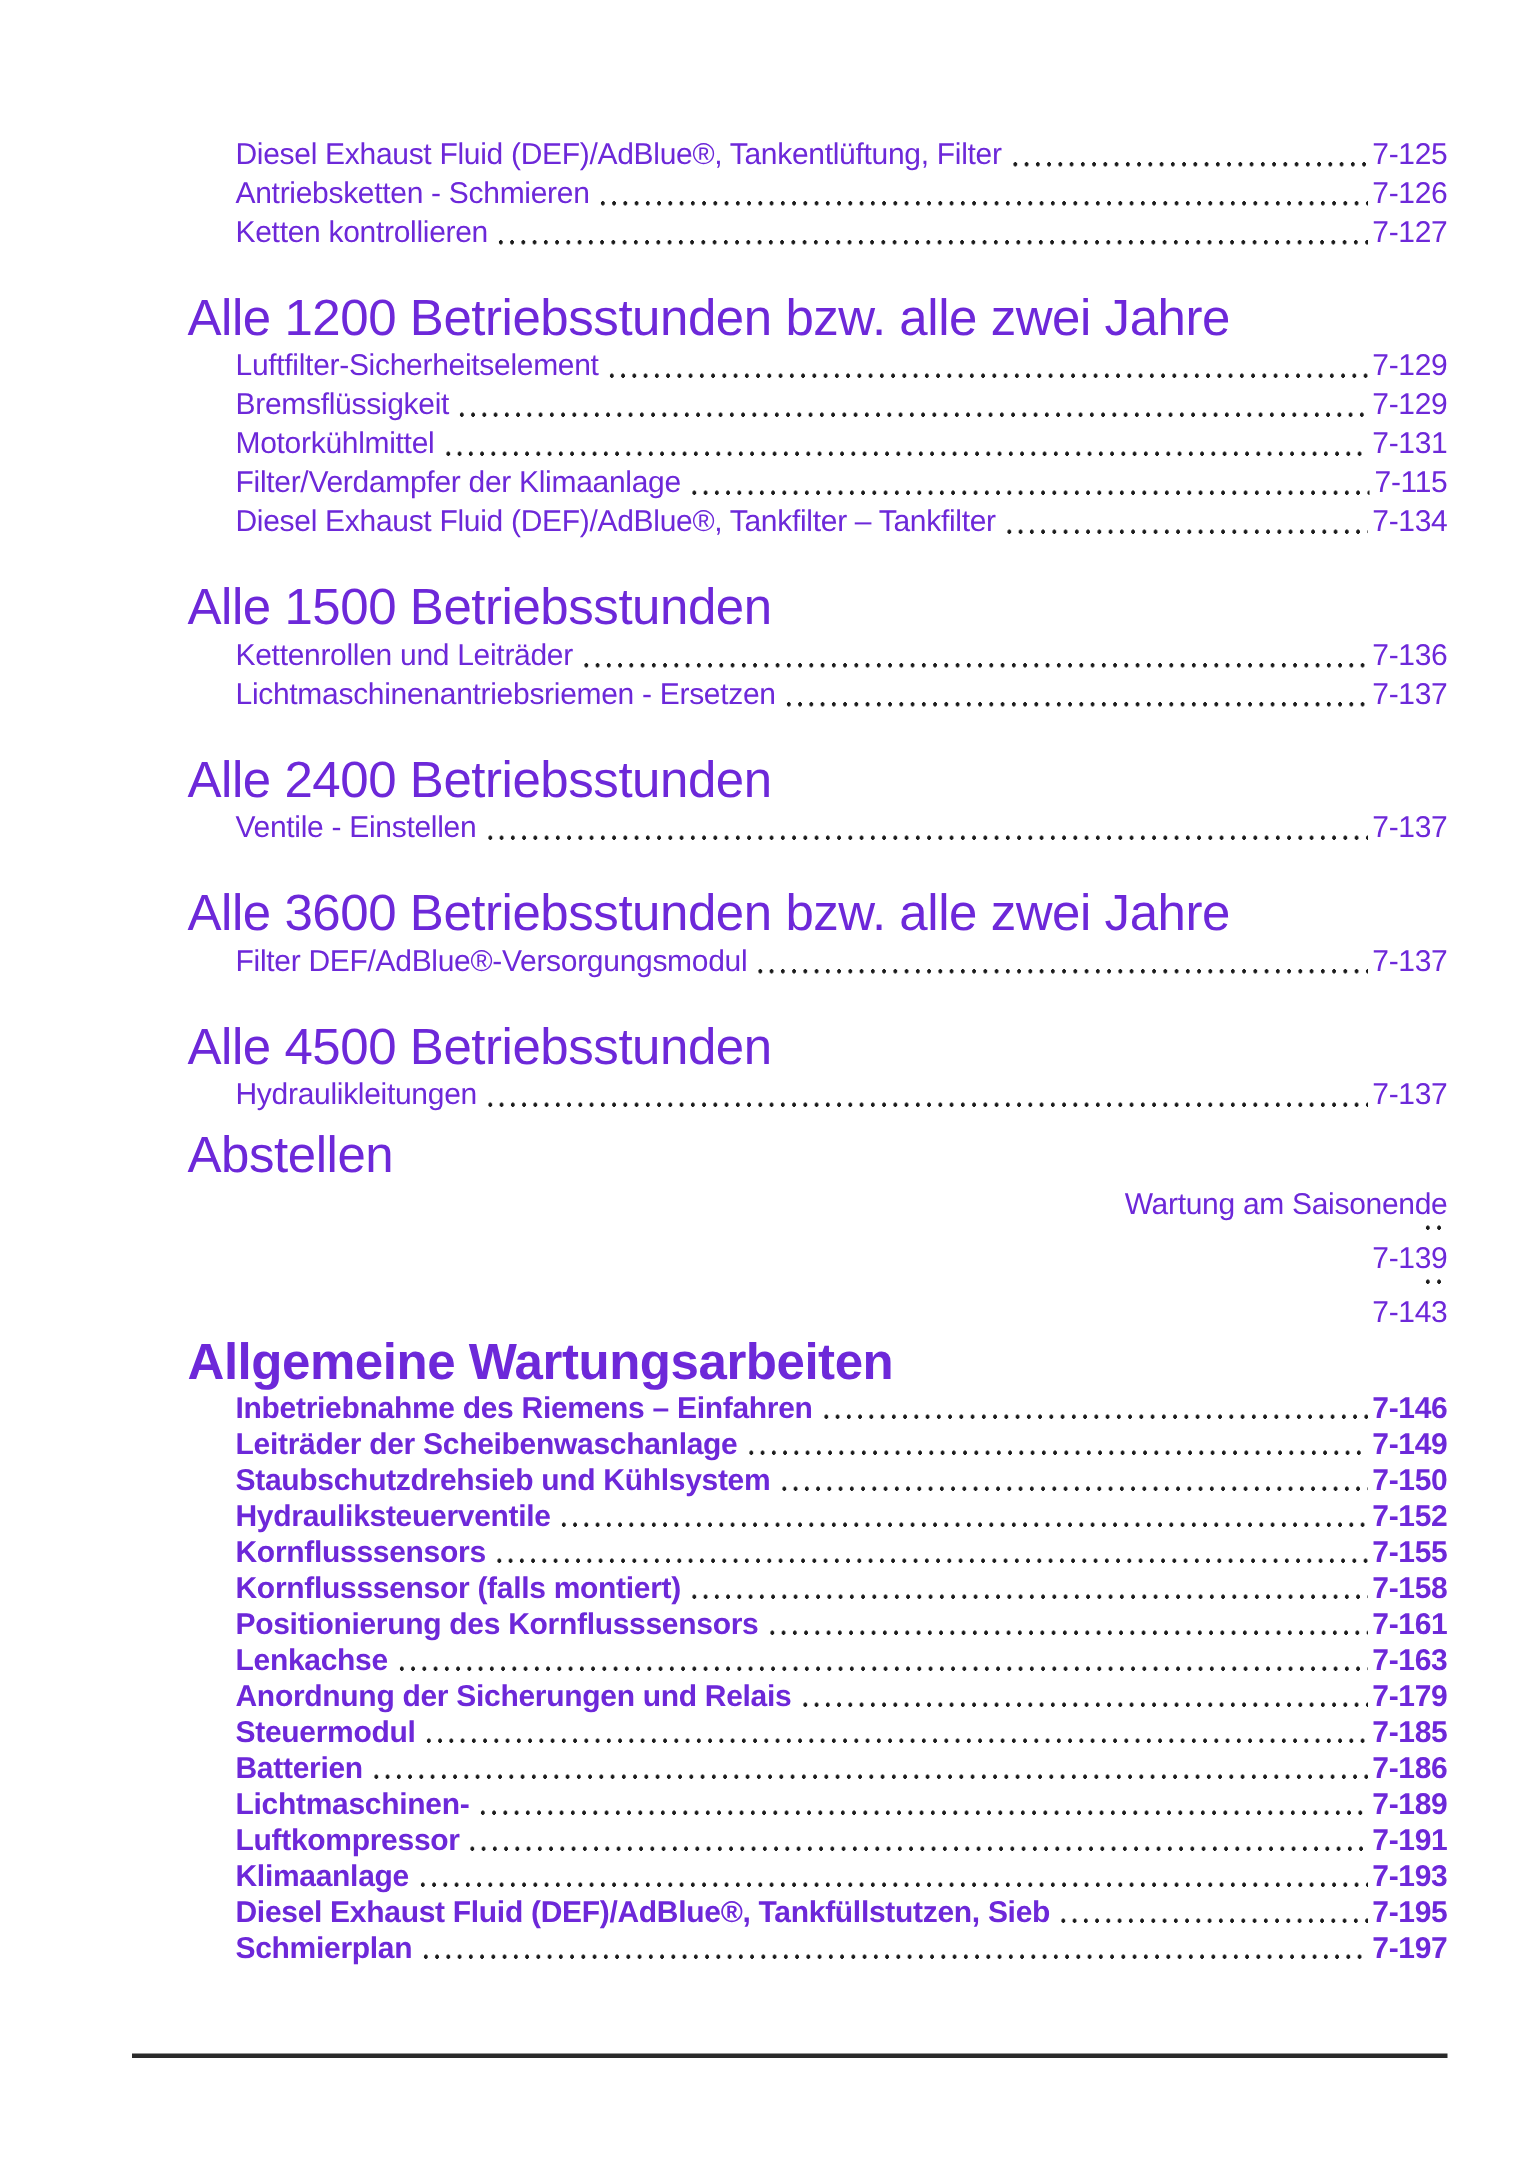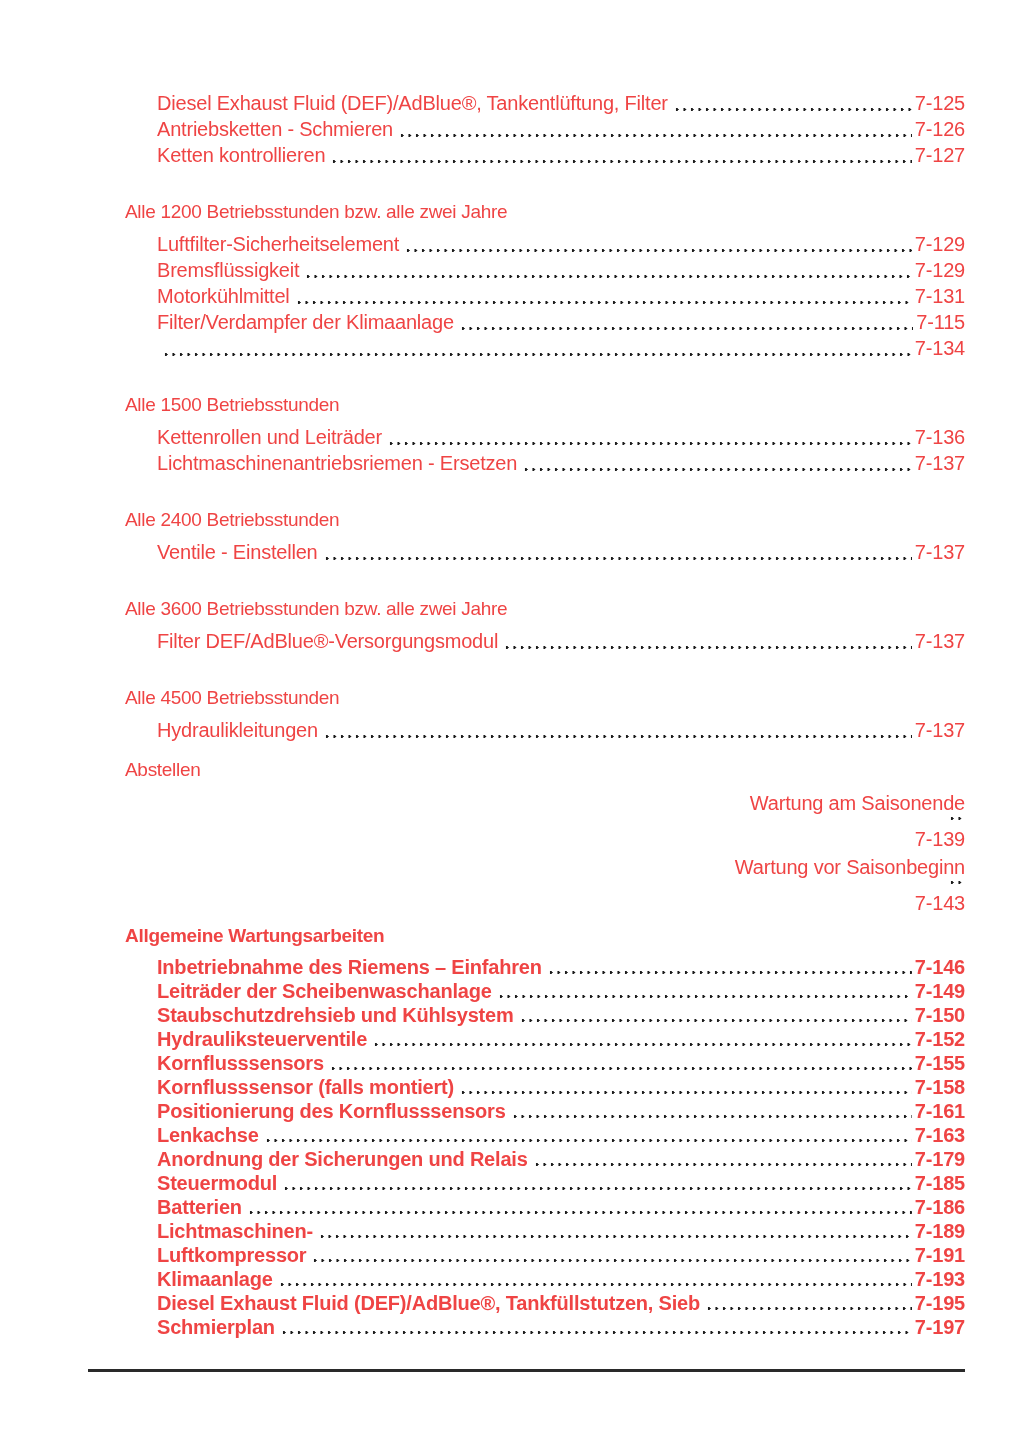--- a/index.html
+++ b/index.html
@@ -7,35 +7,35 @@
     padding: 0;
     background: #ffffff;
   }
   .page {
     position: relative;
     width: 1024px;
     height: 1447px;
     background: #ffffff;
     overflow: hidden;
     font-family: "Liberation Sans", "DejaVu Sans", sans-serif;
-    color: #ef4444;
+    color: #6d28d9;
   }
   .content {
     position: absolute;
     left: 125px;
     right: 59px;
     top: 90px;
   }
   .section { margin-top: 27px; }
   .section:first-child { margin-top: 0; }
   .section:nth-child(7) { margin-top: 10px; }
   .section:nth-child(8) { margin-top: 2px; font-weight: bold; }
 
   .section-header {
-    font-size: 19px;
+    font-size: 34px;
     line-height: 34px;
     letter-spacing: -0.3px;
     margin-bottom: 2px;
     white-space: nowrap;
   }
 
   .toc-row {
     display: flex;
     align-items: flex-end;
     font-size: 20px;
@@ -112,20 +112,21 @@
     <span class="toc-label">Motorkühlmittel</span>
     <span class="toc-leader"></span>
     <span class="toc-page">7-131</span>
   </div>
           <div class="toc-row">
     <span class="toc-label">Filter/Verdampfer der Klimaanlage</span>
     <span class="toc-leader"></span>
     <span class="toc-page">7-115</span>
   </div>
           <div class="toc-row">
+    <span class="toc-label">Diesel Exhaust Fluid (DEF)/AdBlue®, Tankfilter – Tankfilter</span>
     <span class="toc-leader"></span>
     <span class="toc-page">7-134</span>
   </div>
         </div>
   </div>
       <div class="section">
     <div class="section-header">Alle 1500 Betriebsstunden</div>
     <div class="rows">
           <div class="toc-row">
     <span class="toc-label">Kettenrollen und Leiträder</span>
@@ -171,21 +172,20 @@
   </div>
       <div class="section">
     <div class="section-header">Abstellen</div>
     <div class="rows">
           <div class="toc-row">
     <span class="toc-label">Wartung am Saisonende</span>
     <span class="toc-leader"></span>
     <span class="toc-page">7-139</span>
   </div>
           <div class="toc-row">
-    <span class="toc-label">Wartung vor Saisonbeginn</span>
     <span class="toc-leader"></span>
     <span class="toc-page">7-143</span>
   </div>
         </div>
   </div>
       <div class="section">
     <div class="section-header">Allgemeine Wartungsarbeiten</div>
     <div class="rows">
           <div class="toc-row">
     <span class="toc-label">Inbetriebnahme des Riemens – Einfahren</span>

